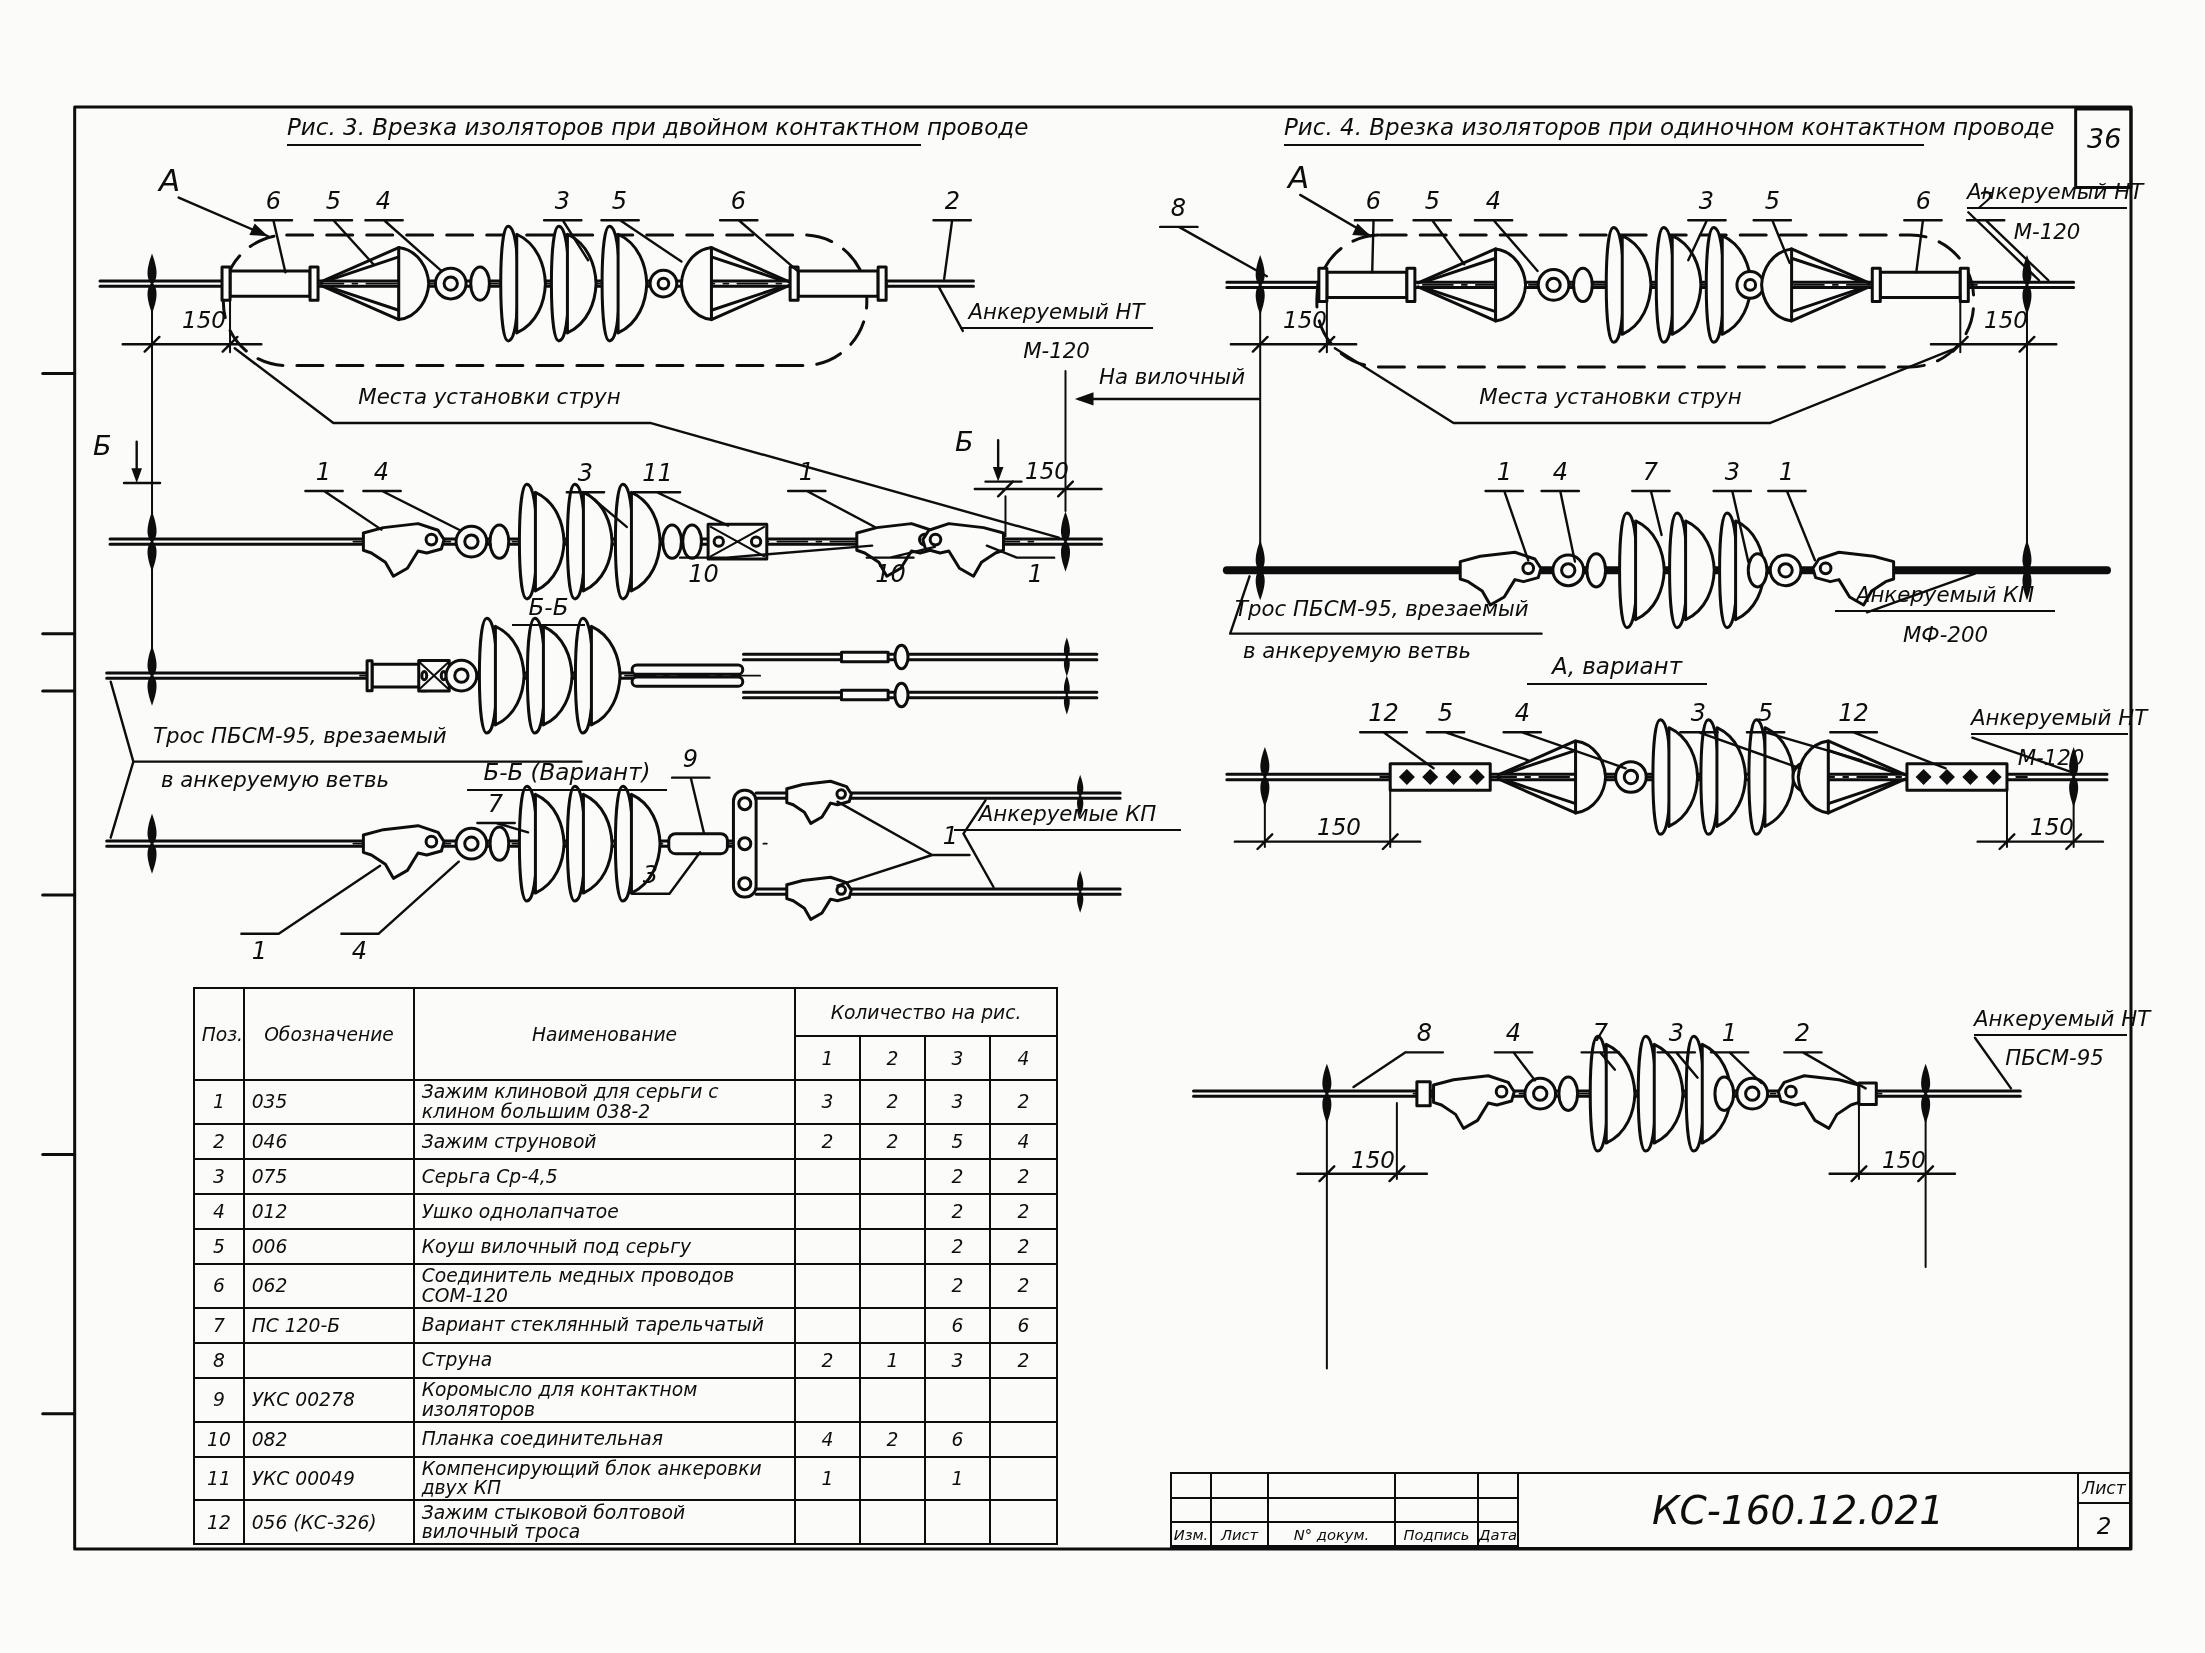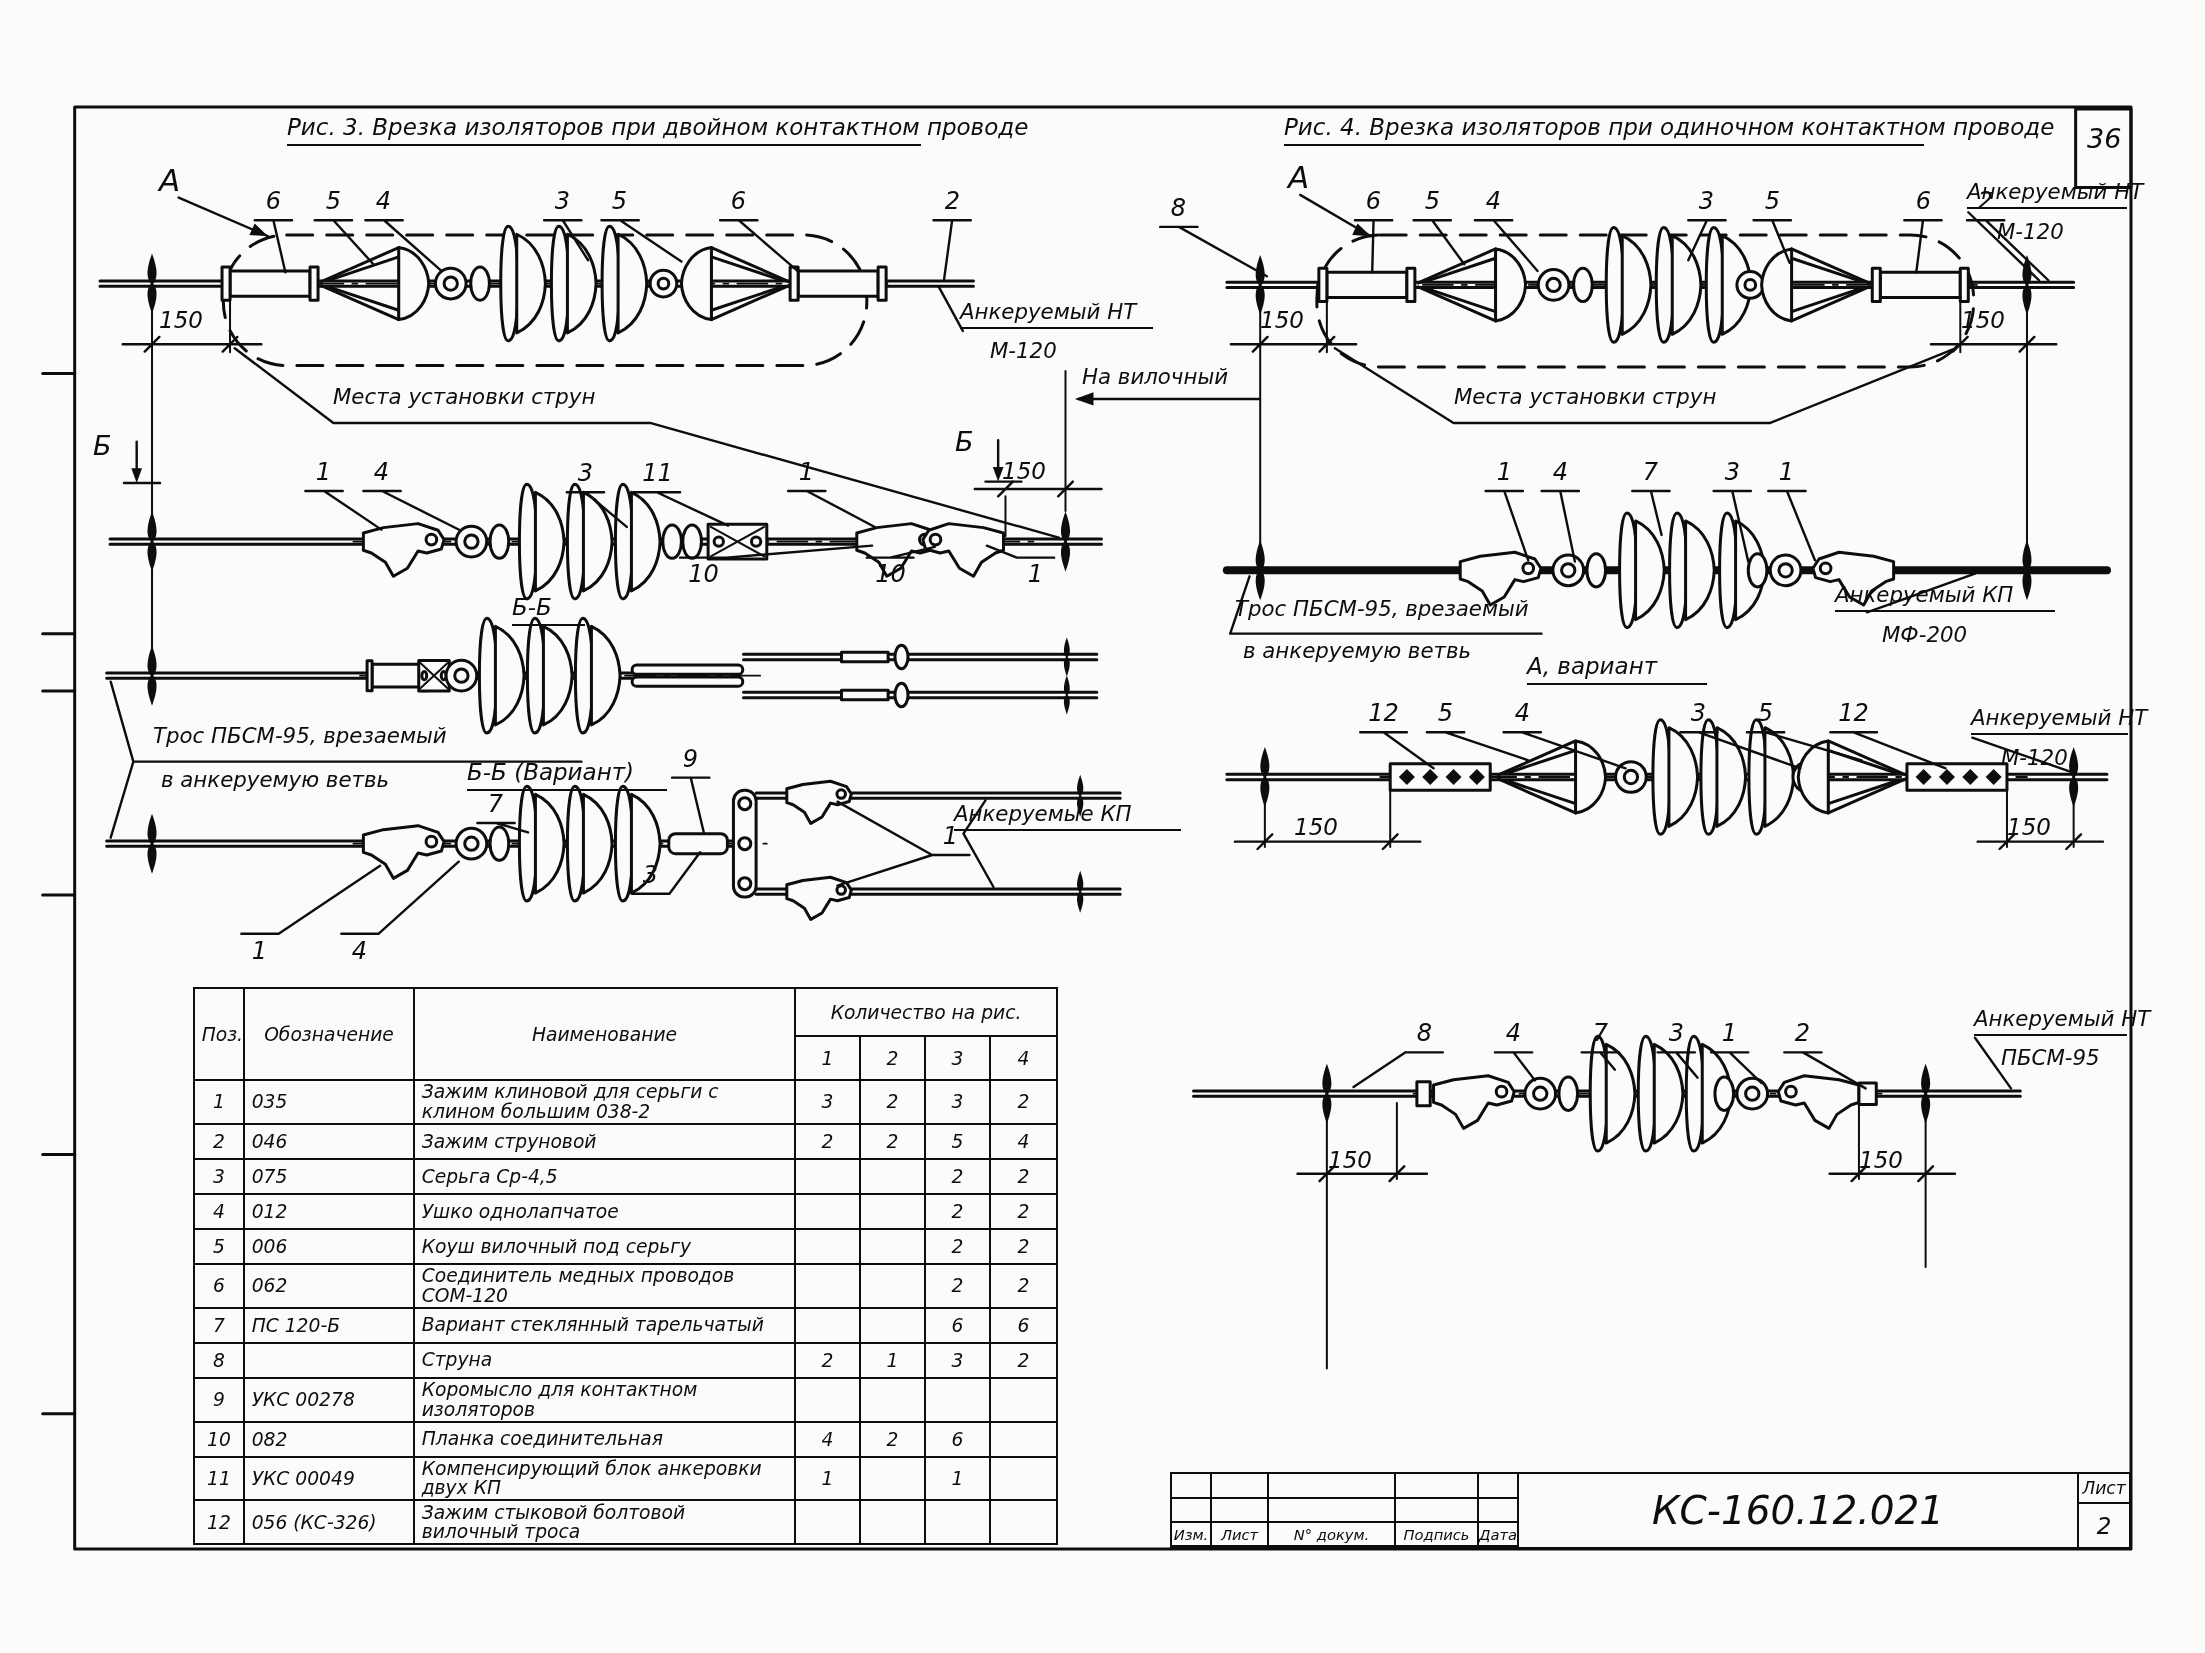--- a/index.html
+++ b/index.html
@@ -11,25 +11,25 @@
   #art .w{fill:#fbfbf9}
   #art .f{fill:#0d0d0d;stroke:none}
   #art .thin{stroke-width:2}
   #art .ld{stroke-width:2.4}
   #art .ax{stroke-width:1.8;stroke-dasharray:30 9 5 9}
   #art .dash{stroke-dasharray:26 14}
   #art .wire{stroke-width:3}
   #art .thick{stroke-width:8}
   .t{position:absolute;font-style:italic;line-height:1.12;white-space:nowrap}
   .wrap{white-space:normal}
-  .ctr{}
+  .ctr{text-align:center}
   .s32{font-size:21.3px}.s34{font-size:23px}.s40{font-size:27px}.s46{font-size:31px}.s58{font-size:39px}
   .num{font-size:24px;width:37px;text-align:center}
   .num70{font-size:24px;width:47px;text-align:center}
-  .dim{font-size:23px;width:67px;text-align:left}
+  .dim{font-size:23px;width:67px;text-align:right}
   .ul{border-bottom:2px solid #0d0d0d;padding-bottom:3.3px}
   table.parts{position:absolute;left:193px;top:987px;border-collapse:collapse;table-layout:fixed;width:865px}
   .parts th,.parts td{border:2px solid #0d0d0d;font-style:italic;font-weight:normal;
      font-size:18.7px;padding:1.3px 6.7px;vertical-align:middle;overflow:hidden}
   .parts th{text-align:center}
   .parts td.c{text-align:center}
   .parts td.nm{line-height:1.05}
   #tb{position:absolute;left:1170px;top:1472px;width:961px;height:77px;display:flex;border:2.7px solid #0d0d0d;box-sizing:border-box}
   #tb .lgrid{display:grid;grid-template-columns:40px 57px 127px 83px 40px;grid-template-rows:25px 24px 24px;width:347px}
   #tb .lgrid div{border-right:2px solid #0d0d0d;border-bottom:2px solid #0d0d0d;display:flex;align-items:center;justify-content:center;font-style:italic;font-size:14.7px}

